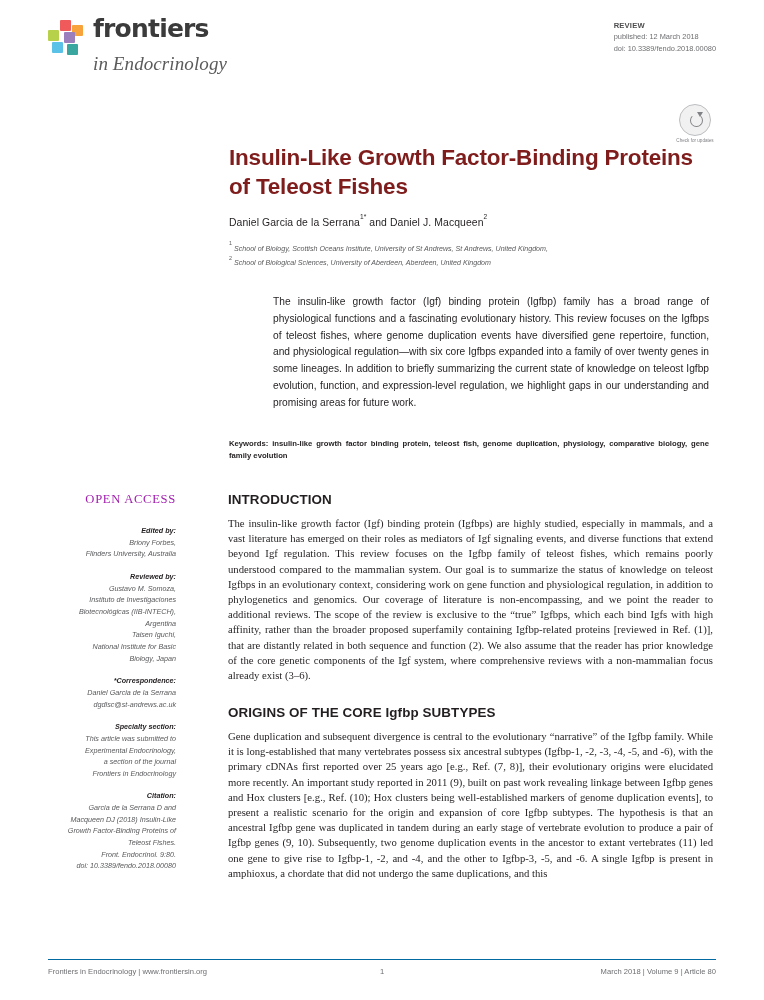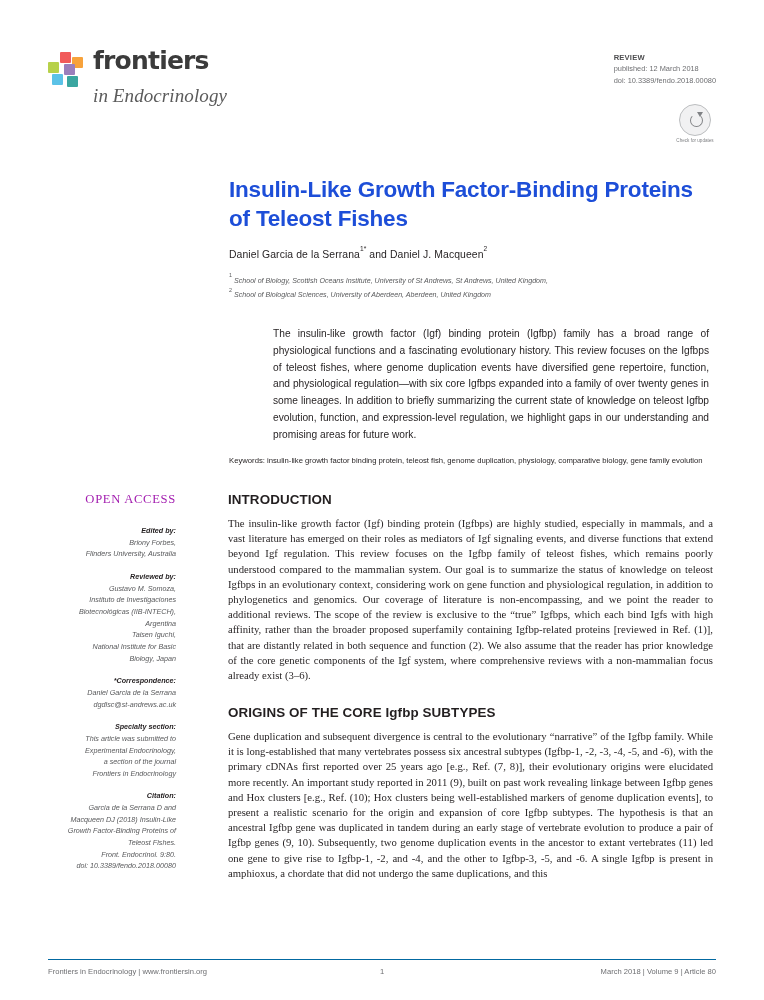--- a/index.html
+++ b/index.html
@@ -13,21 +13,21 @@
     font-family: "Liberation Serif", serif;
     color: #231f20;
     position: relative;
     overflow: hidden;
   }
   .page {
     position: relative;
     width: 764px;
     height: 1000px;
     box-sizing: border-box;
-    padding: 48px 48px 0 48px;
+    padding: 16px 48px 0 48px;
   }
 
   
   .masthead {
     display: flex;
     justify-content: space-between;
     align-items: flex-start;
     height: 62px;
   }
   .logo-block {
@@ -132,21 +132,21 @@
   .title-area {
     margin-top: 66px;
     margin-left: 181px;
     margin-right: 7px;
   }
   h1.article-title {
     font-family: "Liberation Sans", sans-serif;
     font-size: 22.5px;
     font-weight: bold;
     line-height: 1.27;
-    color: #1d4ed8;
+    color: #7f1d1d;
     margin: 0 0 15px 0;
     letter-spacing: -0.2px;
   }
   .authors {
     font-family: "Liberation Sans", sans-serif;
     font-size: 10.4px;
     color: #231f20;
     margin-bottom: 13px;
     letter-spacing: 0.1px;
   }
@@ -165,24 +165,24 @@
     font-size: 10.2px;
     line-height: 1.66;
     color: #231f20;
     margin-top: 24px;
     text-align: justify;
     margin-left: 44px;
   }
   .keywords {
     font-family: "Liberation Sans", sans-serif;
     font-size: 7.7px;
-    font-weight: normal;
+    font-weight: bold;
     line-height: 1.6;
     color: #231f20;
-    margin-top: 11px;
+    margin-top: 26px;
     text-align: justify;
   }
 
   
   .sidebar {
     position: absolute;
     left: 48px;
     top: 492px;
     width: 128px;
     text-align: right;

